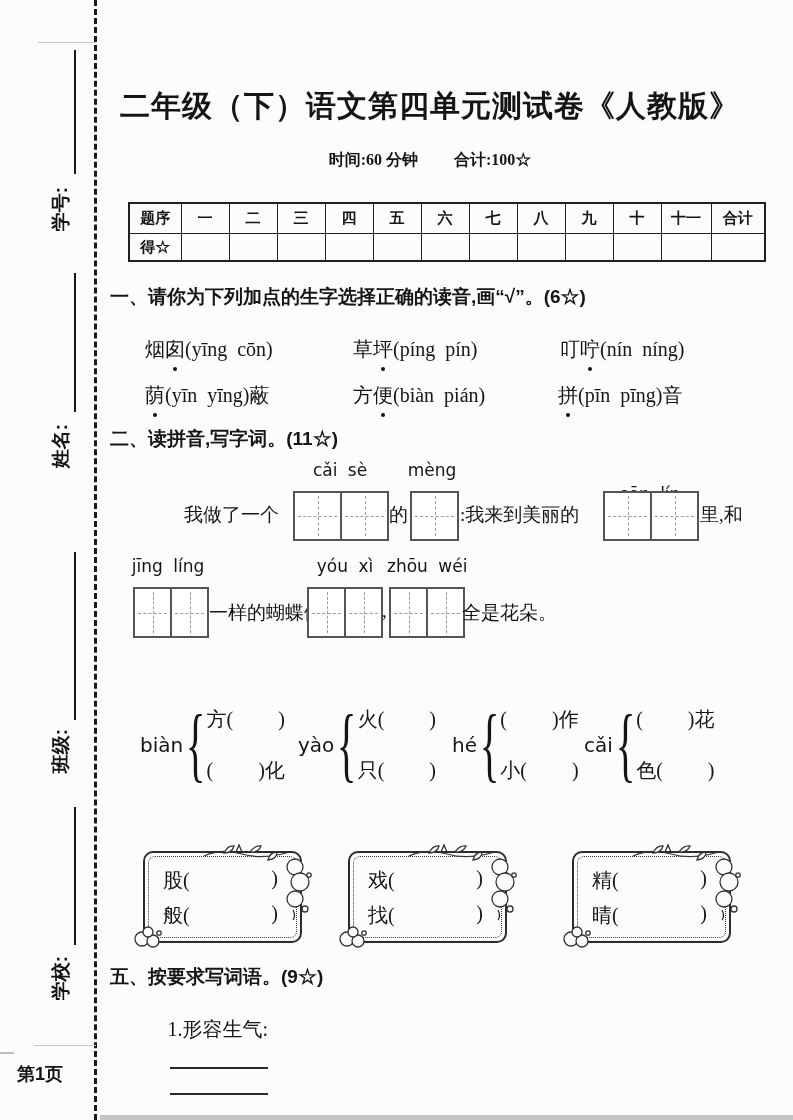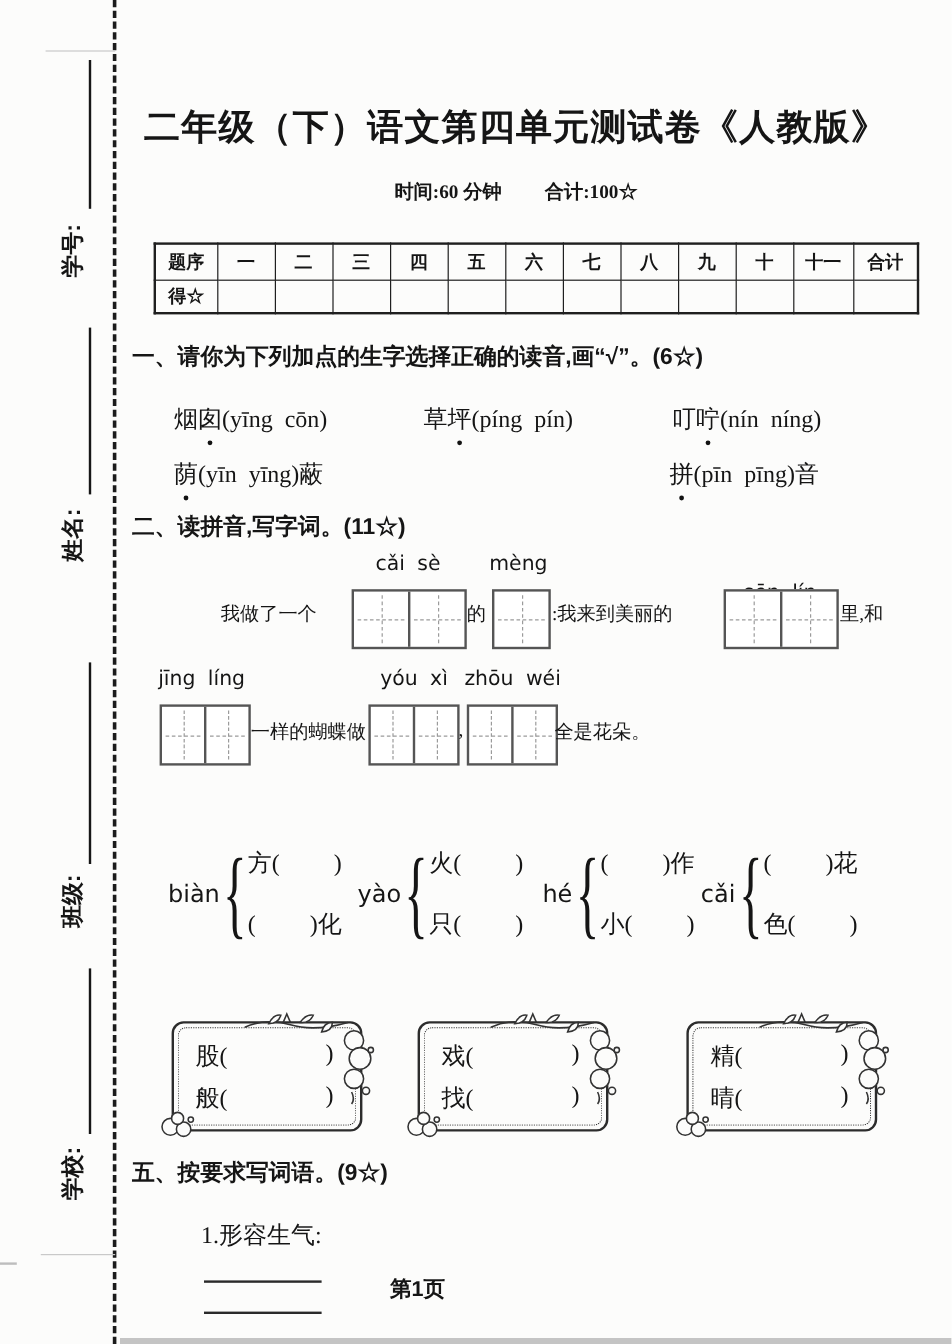--- a/index.html
+++ b/index.html
@@ -30,21 +30,21 @@
   
   .qhead{position:absolute;font-family:"Liberation Sans",sans-serif;font-weight:700;font-size:19px;white-space:pre;}
 
   
   .q1-item{position:absolute;font-size:20px;white-space:pre;}
   .dotchar{position:relative;display:inline-block;}
   .dotchar::after{content:"";position:absolute;left:50%;transform:translateX(-50%);bottom:-8px;
                   width:4px;height:4px;border-radius:50%;background:#121212;}
 
   
-  .q2text{position:absolute;font-size:16px;white-space:pre;}
+  .q2text{position:absolute;font-size:19px;white-space:pre;}
   .pinyin{position:absolute;font-family:"DejaVu Sans",sans-serif;font-size:17px;text-align:center;
           word-spacing:5px;white-space:pre;}
   .tbox{position:absolute;display:flex;border:2px solid #555;background:#fff;}
   .tbox .cell{position:relative;border-right:2px solid #555;}
   .tbox .cell:last-child{border-right:none;}
   .cell.lg{width:45px;height:46px;}
   .cell.md{width:35px;height:47px;}
   .cell::before{content:"";position:absolute;top:3px;bottom:3px;left:50%;border-left:1px dashed #9b9b9b;}
   .cell::after{content:"";position:absolute;left:3px;right:3px;top:50%;border-top:1px dashed #9b9b9b;}
 
@@ -63,22 +63,22 @@
                    padding:10px 18px 8px 14px;box-sizing:border-box;font-size:20px;}
   .deco-row{display:flex;justify-content:space-between;}
   .doodle{position:absolute;}
 
   
   .q5-row{position:absolute;display:flex;align-items:flex-end;font-size:20px;white-space:pre;}
   .blank{width:98px;border-bottom:2px solid #2a2a2a;height:24px;}
   .blank + .blank{margin-left:37px;}
   .blank:first-of-type{margin-left:12px;}
 
-  .footer{position:absolute;left:0;top:1062px;width:696px;text-align:center;
-          font-family:"Liberation Sans",sans-serif;font-weight:600;font-size:18px;}
+  .footer{position:absolute;left:0;top:1062px;width:696px;text-align:left;
+          font-family:"Liberation Sans",sans-serif;font-weight:600;font-size:18px;padding-left:17px;}
   .scan-bottom{position:absolute;left:100px;right:0;bottom:0;height:5px;background:#c4c4c4;}
 </style>
 </head>
 <body>
 
 <div class="page">
 
   <div class="binding-line"></div>
   <div class="mark" style="left:38px;top:42px;width:58px;height:1px;"></div>
   <div class="mark" style="left:34px;top:1045px;width:62px;height:1px;"></div>
@@ -147,20 +147,21 @@
           <td></td>
     </tr>
   </tbody>
     </table>
 
   <div class="qhead" style="left:110px;top:284px;">一、请你为下列加点的生字选择正确的读音,画“√”。(6☆)</div>
   <span class="q1-item" style="left:145px;top:336px;"><span>烟</span><span class="dotchar">囱</span><span>(yīng  cōn)</span></span>
   <span class="q1-item" style="left:353px;top:336px;"><span>草</span><span class="dotchar">坪</span><span>(píng  pín)</span></span>
   <span class="q1-item" style="left:560px;top:336px;"><span>叮</span><span class="dotchar">咛</span><span>(nín  níng)</span></span>
   <span class="q1-item" style="left:145px;top:382px;"><span></span><span class="dotchar">荫</span><span>(yīn  yīng)蔽</span></span>
+  <span class="q1-item" style="left:353px;top:382px;"><span>方</span><span class="dotchar">便</span><span>(biàn  pián)</span></span>
   <span class="q1-item" style="left:558px;top:382px;"><span></span><span class="dotchar">拼</span><span>(pīn  pīng)音</span></span>
 
   <div class="qhead" style="left:110px;top:426px;">二、读拼音,写字词。(11☆)</div>
 
   <span class="q2text" style="left:184px;top:502px;">我做了一个</span>
   <div class="pinyin" style="left:293px;top:460px;width:94px;">cǎi sè</div>
   <div class="tbox" style="left:293px;top:491px;">
       <div class="cell lg"></div>
       <div class="cell lg"></div>
     </div>

